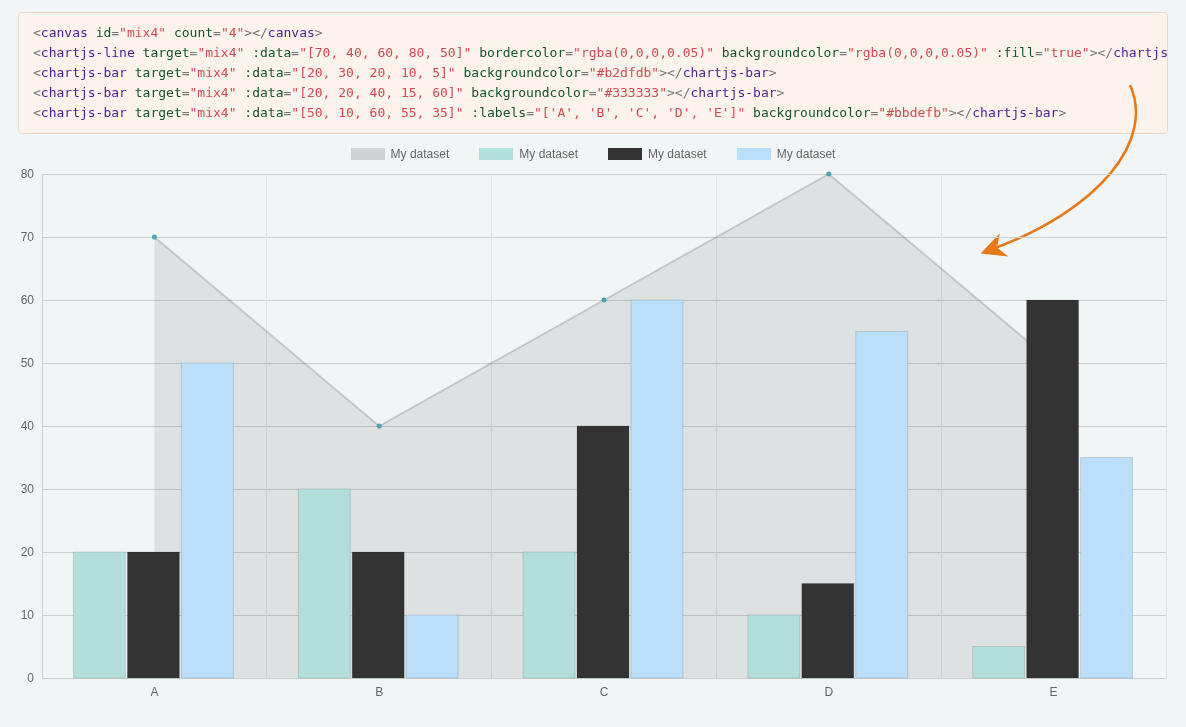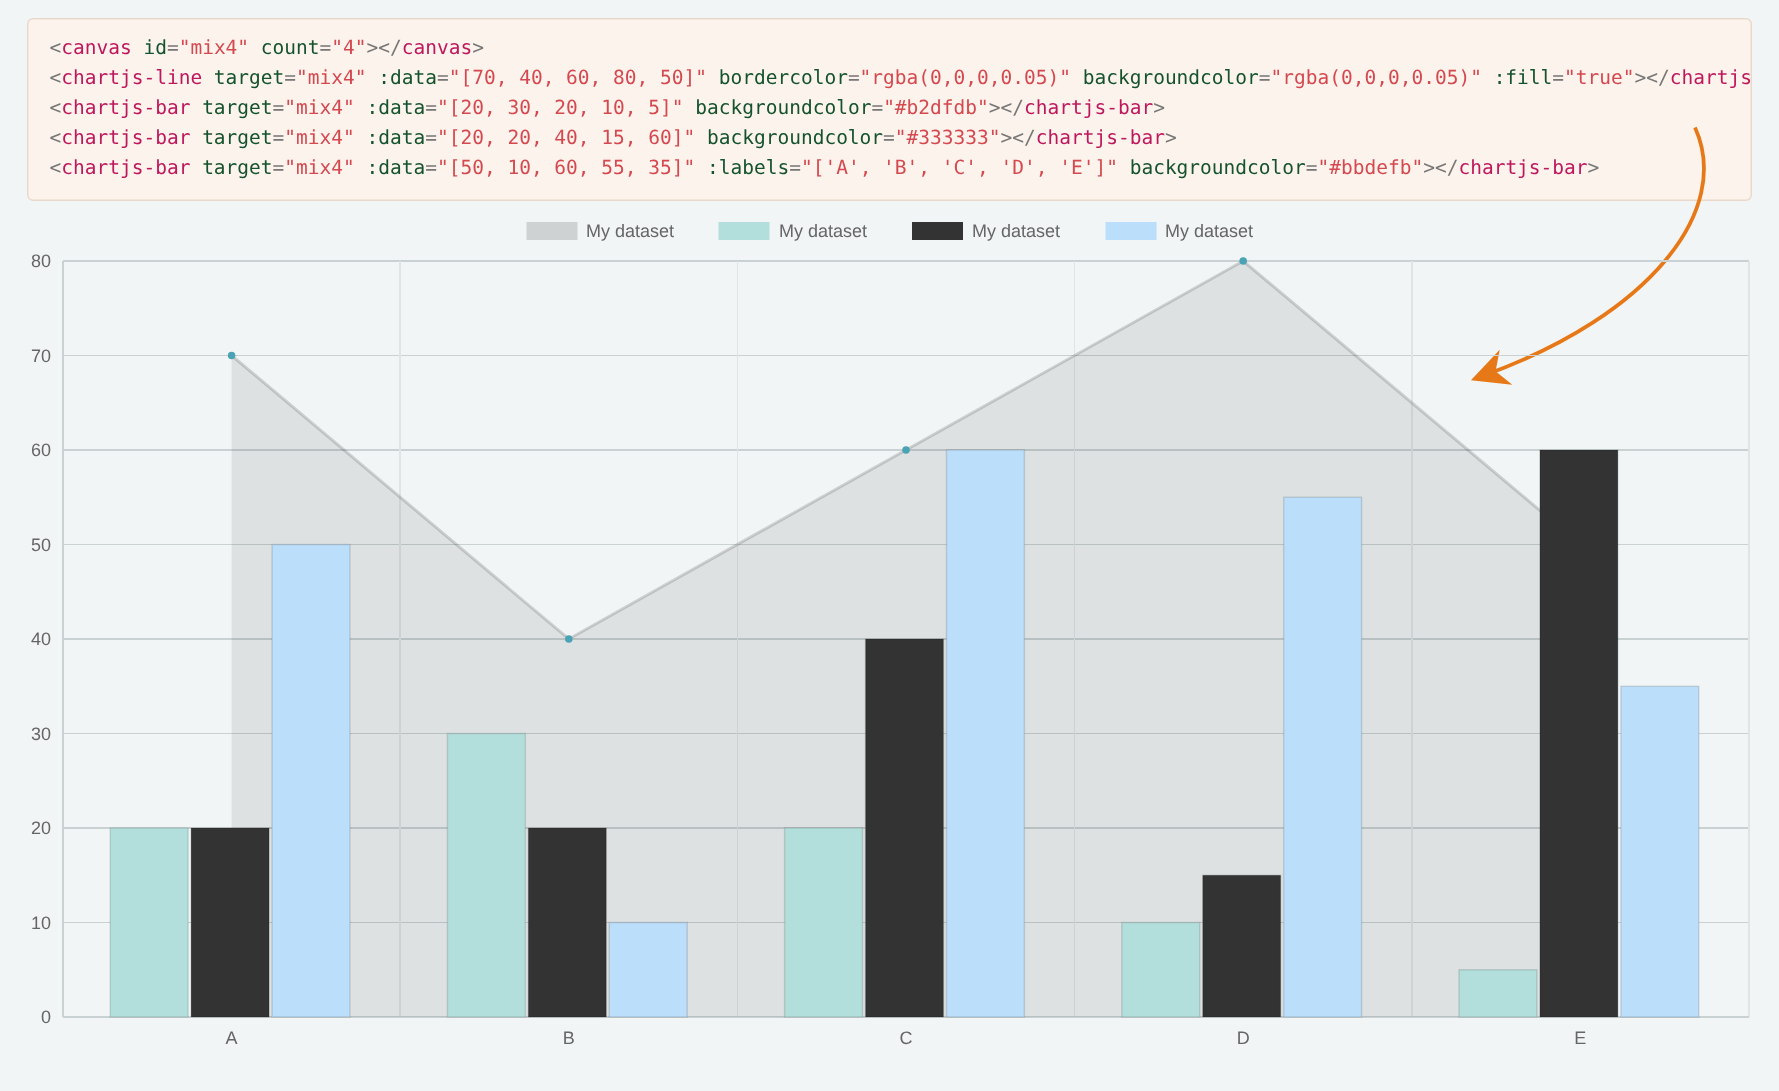--- a/index.html
+++ b/index.html
@@ -25,21 +25,21 @@
     border: 1px solid #ead9ca;
     border-radius: 4px;
     padding: 10px 14px;
     font-family: "Consolas", "Menlo", monospace;
     font-size: 13px;
     line-height: 20px;
     color: #333;
     white-space: pre;
     overflow: hidden;
   }
-  .tag   { color: #be185d; }
+  .tag   { color: #4c1d95; }
   .attr  { color: #14532d; }
   .val   { color: #d44950; }
   .punct { color: #777; }
 
   
   .arrow {
     position: absolute;
     left: 900px;
     top: 80px;
     width: 260px;

